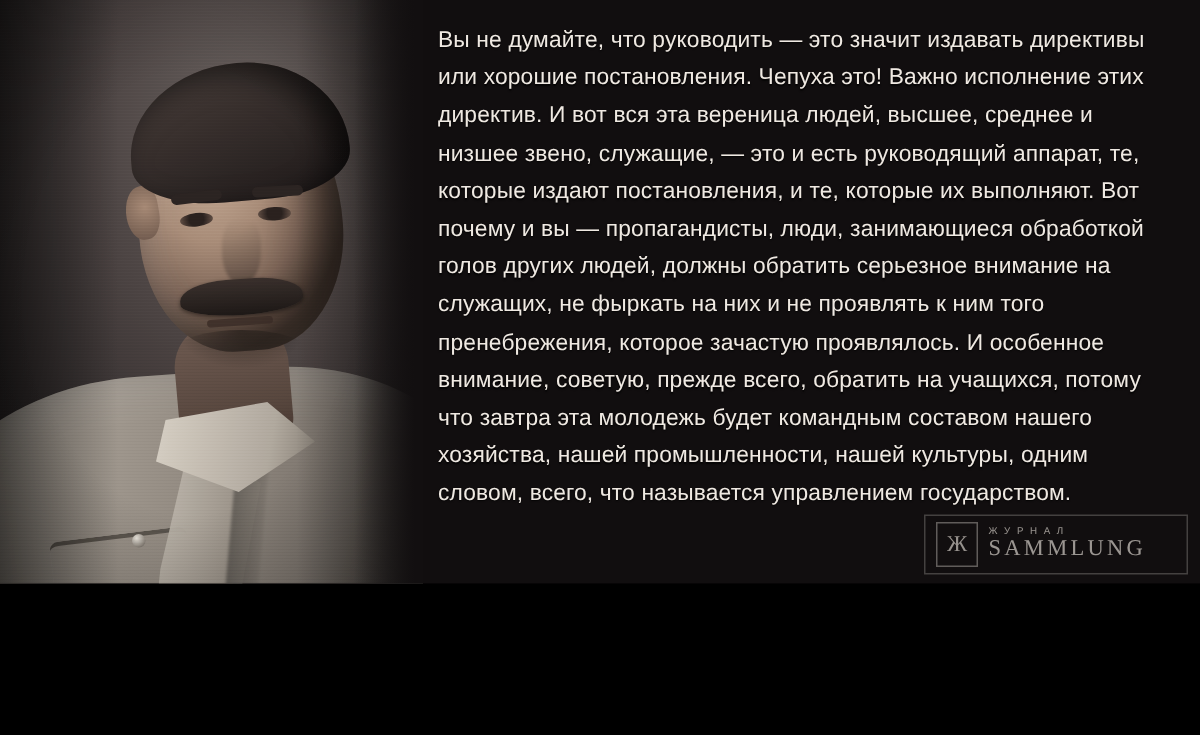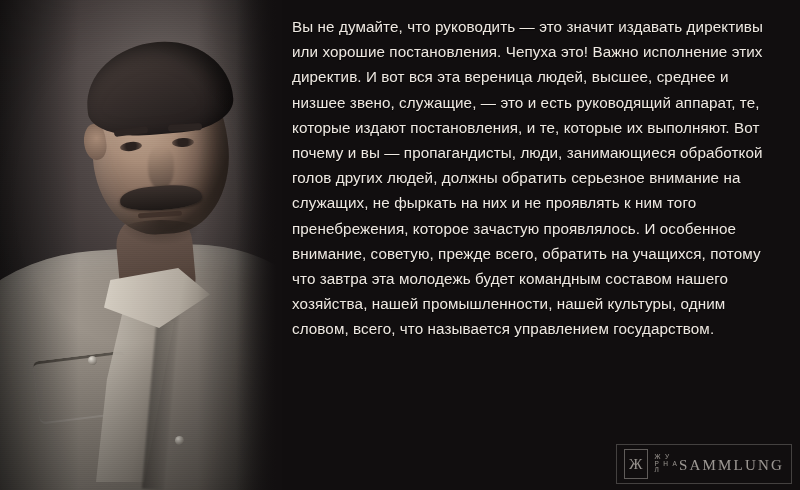--- a/index.html
+++ b/index.html
@@ -3,21 +3,21 @@
 <meta charset="utf-8">
 <style>
   html, body {
     margin: 0;
     padding: 0;
     background: #000;
   }
   #poster {
     position: relative;
     width: 800px;
-    height: 490px;
+    height: 389px;
     overflow: hidden;
     background: #120f10;
     font-family: "Liberation Sans", sans-serif;
   }
 
   
   .portrait {
     position: absolute;
     left: 0; top: 0;
     width: 282px;
@@ -247,21 +247,21 @@
   .wm-mark {
     width: 26px; height: 28px;
     border: 1px solid rgba(230,225,218,0.6);
     display: flex;
     align-items: center;
     justify-content: center;
     color: #e8e2da;
     font-size: 15px;
     font-family: "Liberation Serif", serif;
   }
-  .wm-texts { display: flex; flex-direction: row; line-height: 1.05; align-items: flex-end; }
+  .wm-texts { display: flex; flex-direction: column; line-height: 1.05; }
   .wm-small {
     color: #e6e0d8;
     font-size: 6.5px;
     letter-spacing: 1.3px;
   }
   .wm-big {
     color: #f0eae2;
     font-size: 15px;
     letter-spacing: 2.2px;
     font-family: "Liberation Serif", serif;

